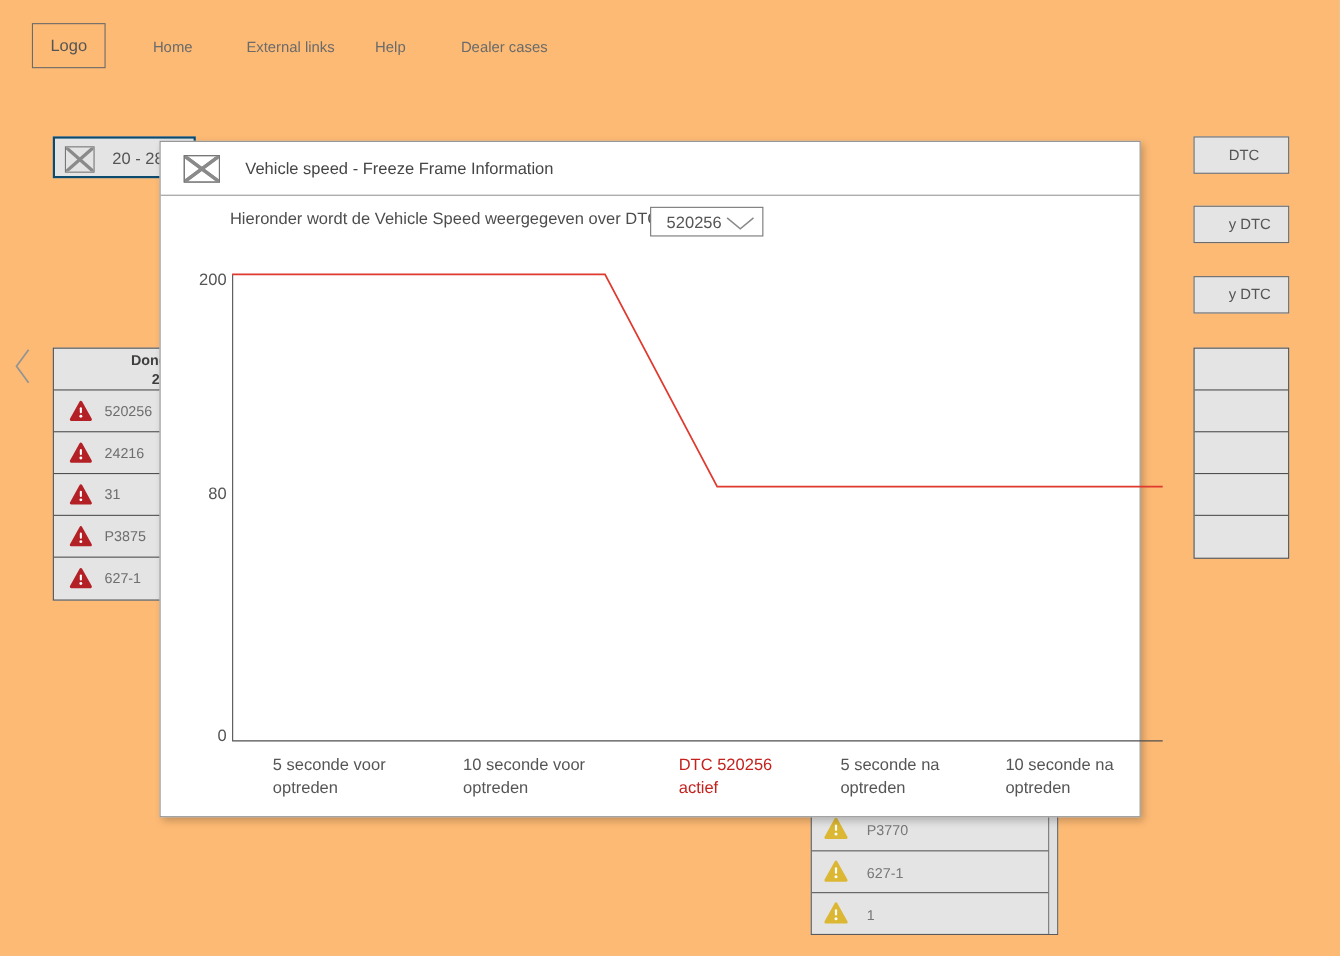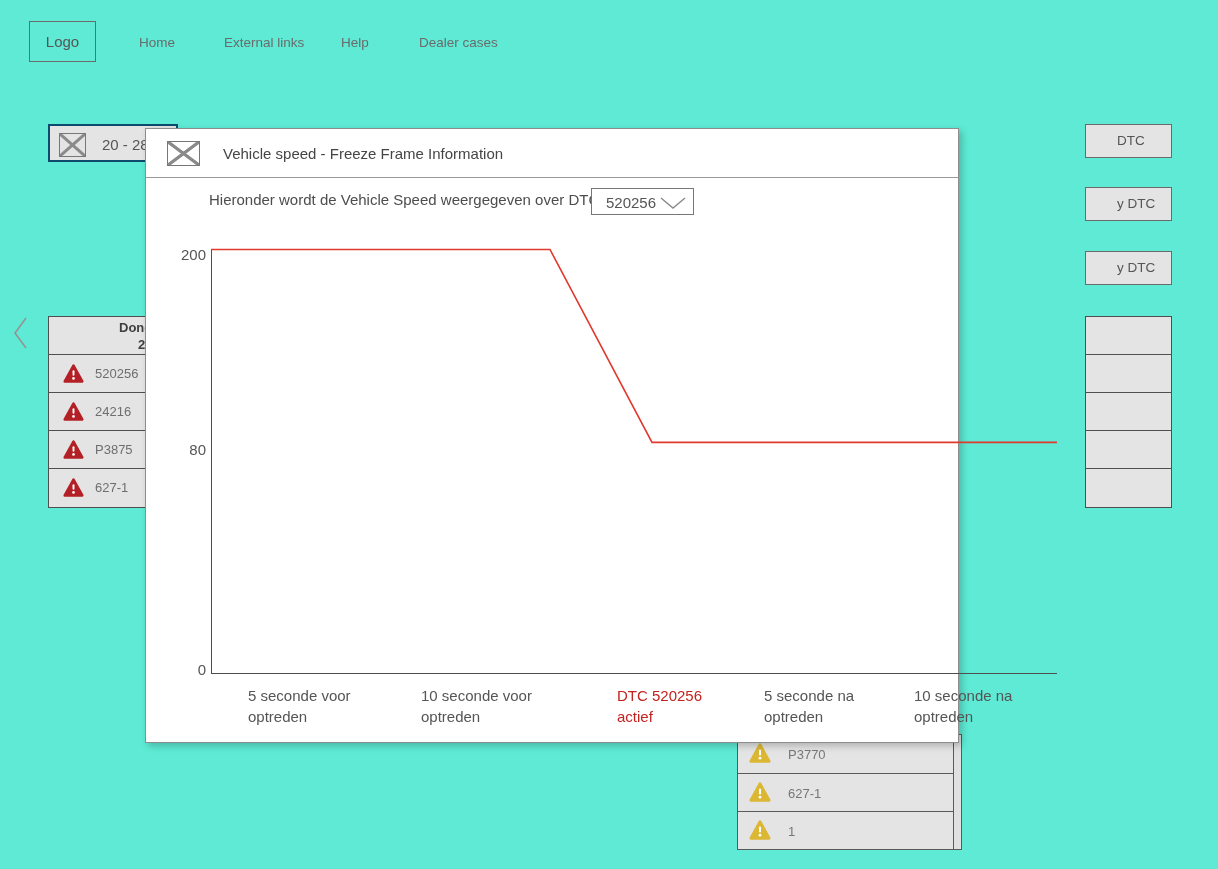--- a/index.html
+++ b/index.html
@@ -1,19 +1,19 @@
 <!DOCTYPE html>
 <html style="--error: #b32025; --warning: #dcb733; --highlight: #c4221f;"><head>
 <meta charset="utf-8">
 <style>
   * { margin:0; padding:0; box-sizing:border-box; }
   html,body { background:#cfcfcf; }
   .canvas {
     position:relative; width:1218px; height:869px; overflow:hidden;
-    background:#5eead4; font-family:"Liberation Sans", sans-serif; color:#555;
+    background:#fdba74; font-family:"Liberation Sans", sans-serif; color:#555;
   }
   
   .wf-box { position:absolute; border:2px solid #0c4a6e; background:#e4e4e4; }
   .imgbox { position:relative; border:1px solid #777; background:transparent; }
   .imgbox svg { position:absolute; inset:0; width:100%; height:100%; }
   .imgbox line { stroke:#8a8a8a; stroke-width:3; vector-effect:non-scaling-stroke; }
   
   .logo { position:absolute; left:29px; top:21px; width:67px; height:41px;
     border:1px solid #6b6b6b; display:flex; align-items:center; justify-content:center;
     font-size:15px; color:#555; }
@@ -44,21 +44,21 @@
   .rrows .rrow:last-child { border-bottom:none; }
   
   .warn-table { position:absolute; left:737px; top:734px; width:225px; height:116px; border:1px solid #5a5a5a; background:#e4e4e4; }
   .warn-rows { position:absolute; left:0; top:0; right:7px; bottom:0; border-right:1px solid #5a5a5a; }
   .warn-row { position:relative; height:38.6px; border-bottom:1px solid #5a5a5a; }
   .warn-row:last-child { border-bottom:none; }
   .warn-row .tri { position:absolute; left:11px; top:7px; width:22px; height:22px; }
   .warn-row .code { position:absolute; left:50px; top:12px; font-size:13px; color:#777; }
   .warn-scroll { position:absolute; right:0; top:0; bottom:0; width:7px; background:#e0e0e0; }
   
-  .modal { position:absolute; left:145px; top:128px; width:814px; height:615px;
+  .modal { position:absolute; left:145px; top:128px; width:892px; height:615px;
     background:#fff; border:1px solid #8d8d8d; box-shadow:3px 3px 7px rgba(0,0,0,.22); z-index:10; }
   .titlebar { position:absolute; left:0; top:0; right:0; height:49px; border-bottom:1px solid #9a9a9a; }
   .titlebar .imgbox { position:absolute; left:21px; top:12px; width:33px; height:25px; }
   .titlebar .title { position:absolute; left:77px; top:16px; font-size:15px; color:#454545; white-space:nowrap; }
   .modal-close { position:absolute; left:916px; top:11px; width:37px; height:26px; cursor:pointer; }
   .desc { position:absolute; left:63px; top:62px; font-size:15px; color:#4d4d4d; white-space:nowrap; }
   .dropdown { position:absolute; left:445px; top:59px; width:103px; height:27px;
     border:1px solid #777; background:#fff; cursor:pointer; }
   .dropdown .val { position:absolute; left:14px; top:5px; font-size:15px; color:#555; }
   .dropdown svg { position:absolute; right:7px; top:8px; width:26px; height:12px; }
@@ -112,20 +112,30 @@
     </div>
     <div class="dtc-row">
       <span class="tri sev-error">
           <svg viewBox="0 0 24 24">
             <path d="M12 3 L22 21 H2 Z" fill="currentColor" stroke="currentColor" stroke-width="3" stroke-linejoin="round"></path>
             <rect x="10.9" y="8.2" width="2.2" height="6.4" rx="1.1" fill="#fff"></rect>
             <circle cx="12" cy="17.6" r="1.5" fill="#fff"></circle>
           </svg>
         </span>
       <span class="code">24216</span>
+    </div>
+    <div class="dtc-row">
+      <span class="tri sev-error">
+          <svg viewBox="0 0 24 24">
+            <path d="M12 3 L22 21 H2 Z" fill="currentColor" stroke="currentColor" stroke-width="3" stroke-linejoin="round"></path>
+            <rect x="10.9" y="8.2" width="2.2" height="6.4" rx="1.1" fill="#fff"></rect>
+            <circle cx="12" cy="17.6" r="1.5" fill="#fff"></circle>
+          </svg>
+        </span>
+      <span class="code">31</span>
     </div>
     <div class="dtc-row">
       <span class="tri sev-error">
           <svg viewBox="0 0 24 24">
             <path d="M12 3 L22 21 H2 Z" fill="currentColor" stroke="currentColor" stroke-width="3" stroke-linejoin="round"></path>
             <rect x="10.9" y="8.2" width="2.2" height="6.4" rx="1.1" fill="#fff"></rect>
             <circle cx="12" cy="17.6" r="1.5" fill="#fff"></circle>
           </svg>
         </span>
       <span class="code">P3875</span>

